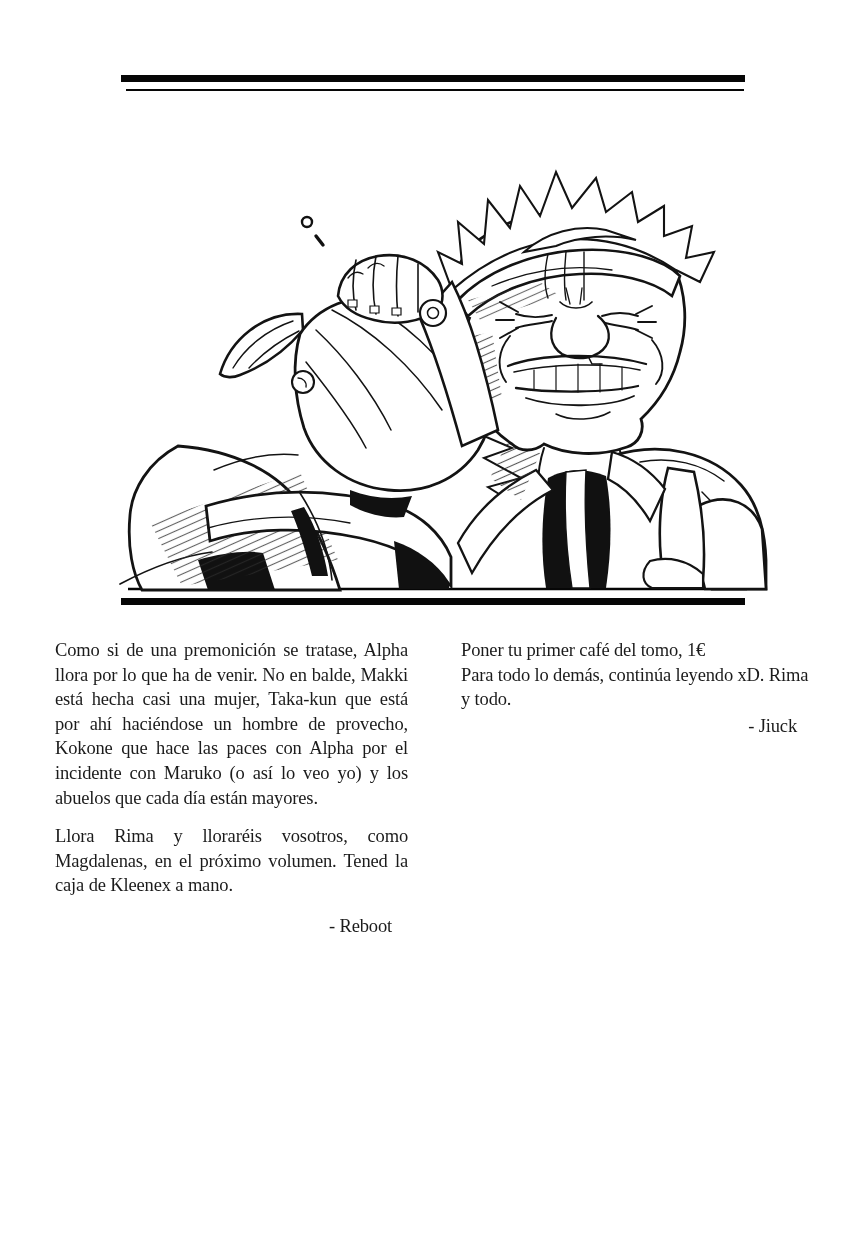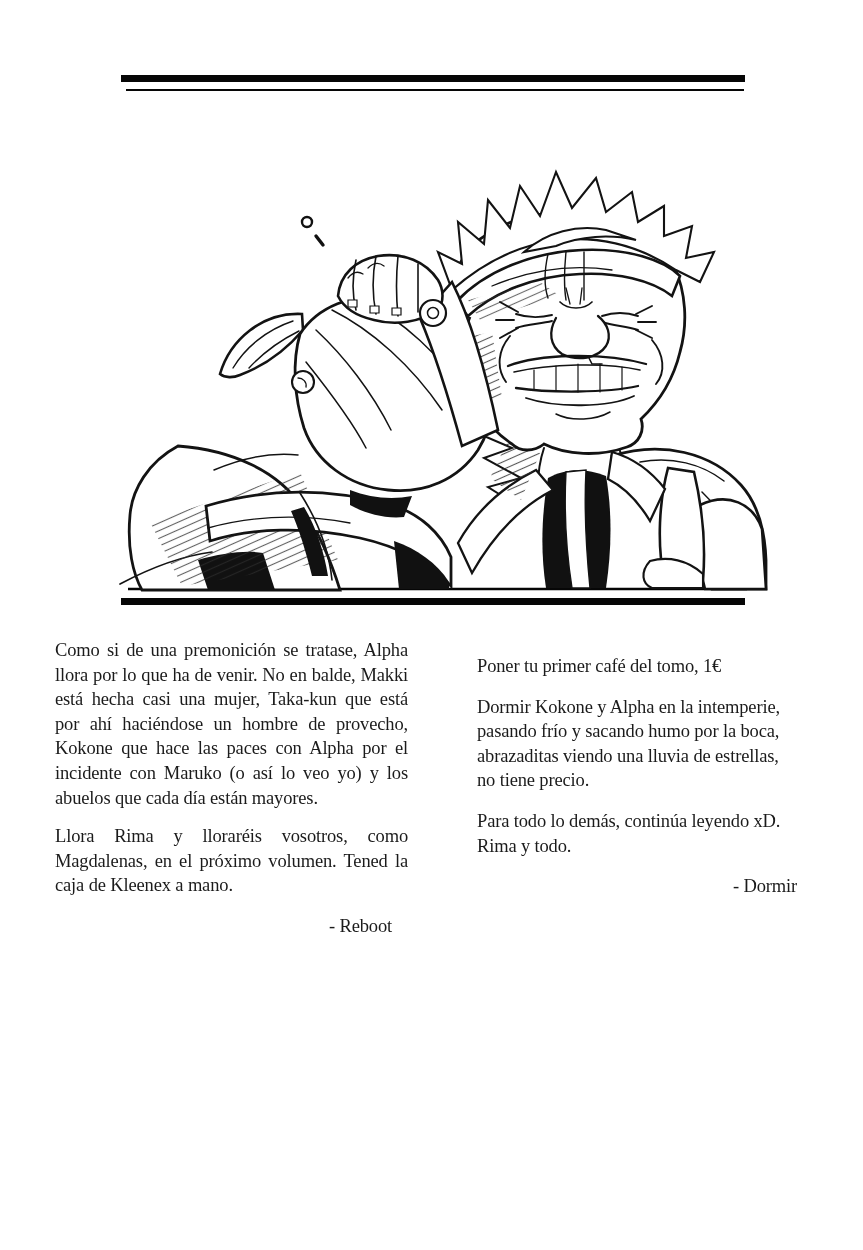--- a/index.html
+++ b/index.html
@@ -12,21 +12,21 @@
   .rule.thick{left:121px;width:624px;height:7px;}
   .rule.top-thick{top:75px;}
   .rule.top-thin{left:126px;width:618px;height:2px;top:89px;}
   .rule.bottom-thick{top:598px;}
   svg.art{position:absolute;left:100px;top:138px;width:680px;height:462px;}
   .col{position:absolute;top:638px;font-size:18.5px;line-height:24.6px;letter-spacing:-0.15px;}
   .col p{margin:0 0 14px 0;}
   .col-left{left:55px;width:353px;text-align:justify;}
   .col-left p:nth-child(3){margin-bottom:0;}
   .col-right{left:461px;width:352px;text-align:left;}
-  .col-right p{margin:16px;}
+  .col-right p{margin:0;}
   .sig{text-align:right !important;margin:16px !important;}
   .col-right .sig{margin-top:2px !important;}
 </style>
 </head>
 <body>
 
 <div class="page">
 
   <div class="rule thick top-thick"></div>
   <div class="rule top-thin"></div>
@@ -167,18 +167,17 @@
   <div class="rule thick bottom-thick"></div>
 
   <div class="col col-left">
     <p>Como si de una premonición se tratase, Alpha llora por lo que ha de venir. No en balde, Makki está hecha casi una mujer, Taka-kun que está por ahí haciéndose un hombre de provecho, Kokone que hace las paces con Alpha por el incidente con Maruko (o así lo veo yo) y los abuelos que cada día están mayores.</p>
     <p>Llora Rima y lloraréis vosotros, como Magdalenas, en el próximo volumen. Tened la caja de Kleenex a mano.</p>
     <p class="sig">- Reboot</p>
   </div>
 
   <div class="col col-right">
     <p>Poner tu primer café del tomo, 1€</p>
-    <p>Dormir Kokone y Alpha en la intemperie, pasando frío y sacando humo por la boca, abrazaditas viendo una lluvia de estrellas, no tiene precio.</p>
     <p>Para todo lo demás, continúa leyendo xD. Rima y todo.</p>
-    <p class="sig">- Dormir</p>
+    <p class="sig">- Jiuck</p>
   </div>
 
 </div>
 
 </body></html>

